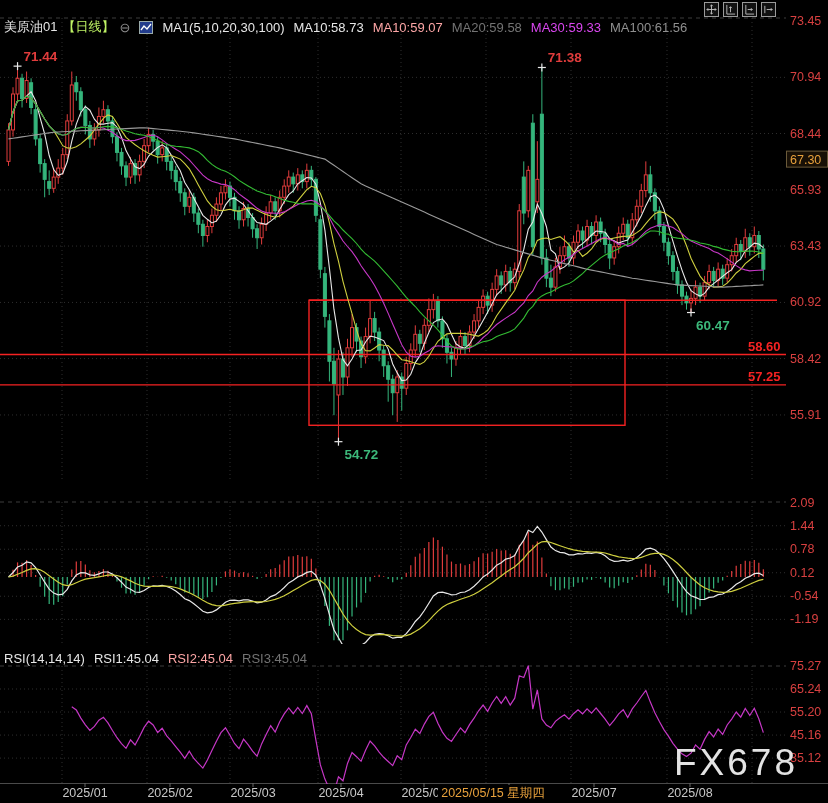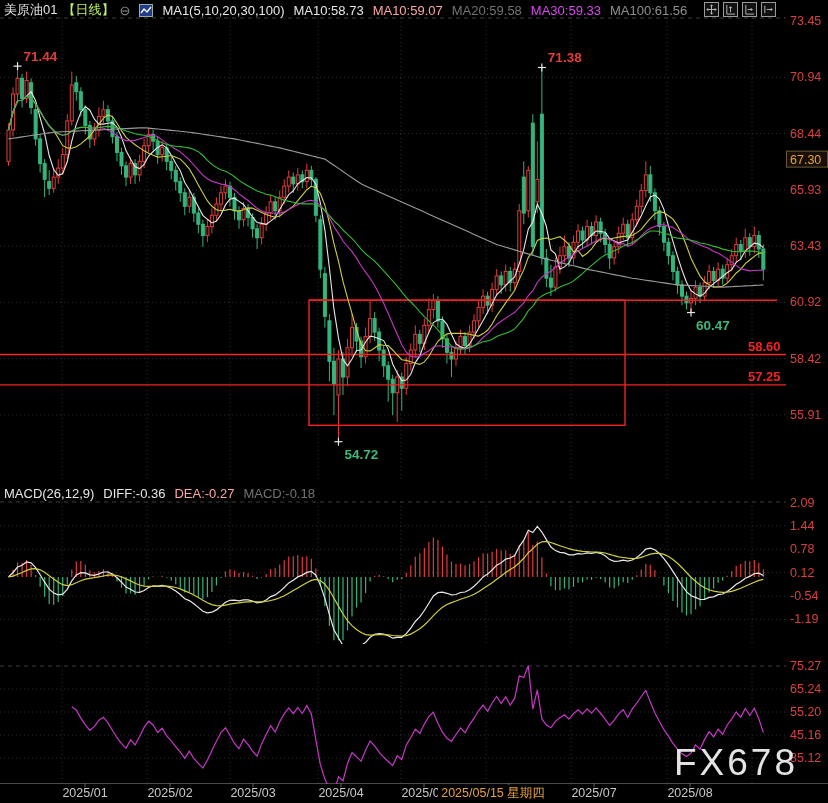--- a/index.html
+++ b/index.html
@@ -662,21 +662,21 @@
         <line x1="338.46" y1="437.6758000000001" x2="338.46" y2="445.6758000000001" stroke="#e8e8e8" stroke-width="1.2"></line>
         <text x="344.46" y="458.6758000000001" fill="#3cb87a" font-size="13.5" font-weight="bold" font-family="Liberation Sans, sans-serif">54.72</text>
         <line x1="687.02" y1="312.5308000000001" x2="695.02" y2="312.5308000000001" stroke="#e8e8e8" stroke-width="1.2"></line>
         <line x1="691.02" y1="308.5308000000001" x2="691.02" y2="316.5308000000001" stroke="#e8e8e8" stroke-width="1.2"></line>
         <text x="696.02" y="329.5308000000001" fill="#3cb87a" font-size="13.5" font-weight="bold" font-family="Liberation Sans, sans-serif">60.47</text>
       </g>
       <rect x="786" y="18" width="42" height="765" fill="transparent"></rect>
       <rect x="0" y="783" width="786" height="20" fill="transparent"></rect>
     </svg>
 
-  <div class="hdr" style="top:1px">
+  <div class="hdr" style="top:18px">
     <span class="t-white">美原油01</span>
     <span class="t-orange" style="margin-left:-4px">【日线】</span>
     <span class="t-gray" style="margin-left:-4px">⊖</span>
     <span class="ind-ico">
         <svg width="14" height="13" viewBox="0 0 14 13">
           <rect x="0.5" y="0.5" width="13" height="12" fill="#223c8c" stroke="#9aa"></rect>
           <polyline points="2,9 5,5 8,8 12,3" fill="none" stroke="#fff" stroke-width="1.3"></polyline>
         </svg>
       </span>
     <span class="t-white">MA1(5,10,20,30,100)</span>
@@ -703,22 +703,22 @@
           <path d="M2 1v10h9M4 6h5M7.5 4.5 9 6 7.5 7.5"></path>
         </svg>
       </span>
     <span class="tbtn">
         <svg width="11" height="11" viewBox="0 0 12 12" stroke="#c0c0c0" fill="none">
           <path d="M2 2v8M4 6h6M8.5 4.5 10 6 8.5 7.5"></path>
         </svg>
       </span>
   </div>
 
-  <div class="hdr" style="top:486px">
-    <span class="t-white">MACD(26,12,9)</span>
-    <span class="t-white">DIFF:-0.36</span>
-    <span class="t-yellow">DEA:-0.27</span>
-    <span class="t-magenta">MACD:-0.18</span>
+
+  <div class="hdr" style="top:651px">
+    <span class="t-white">RSI(14,14,14)</span>
+    <span class="t-white">RSI1:45.04</span>
+    <span class="t-yellow">RSI2:45.04</span>
+    <span class="t-magenta">RSI3:45.04</span>
   </div>
-
 
   <div id="wm">FX678</div>
 </div>
 
 </body></html>

